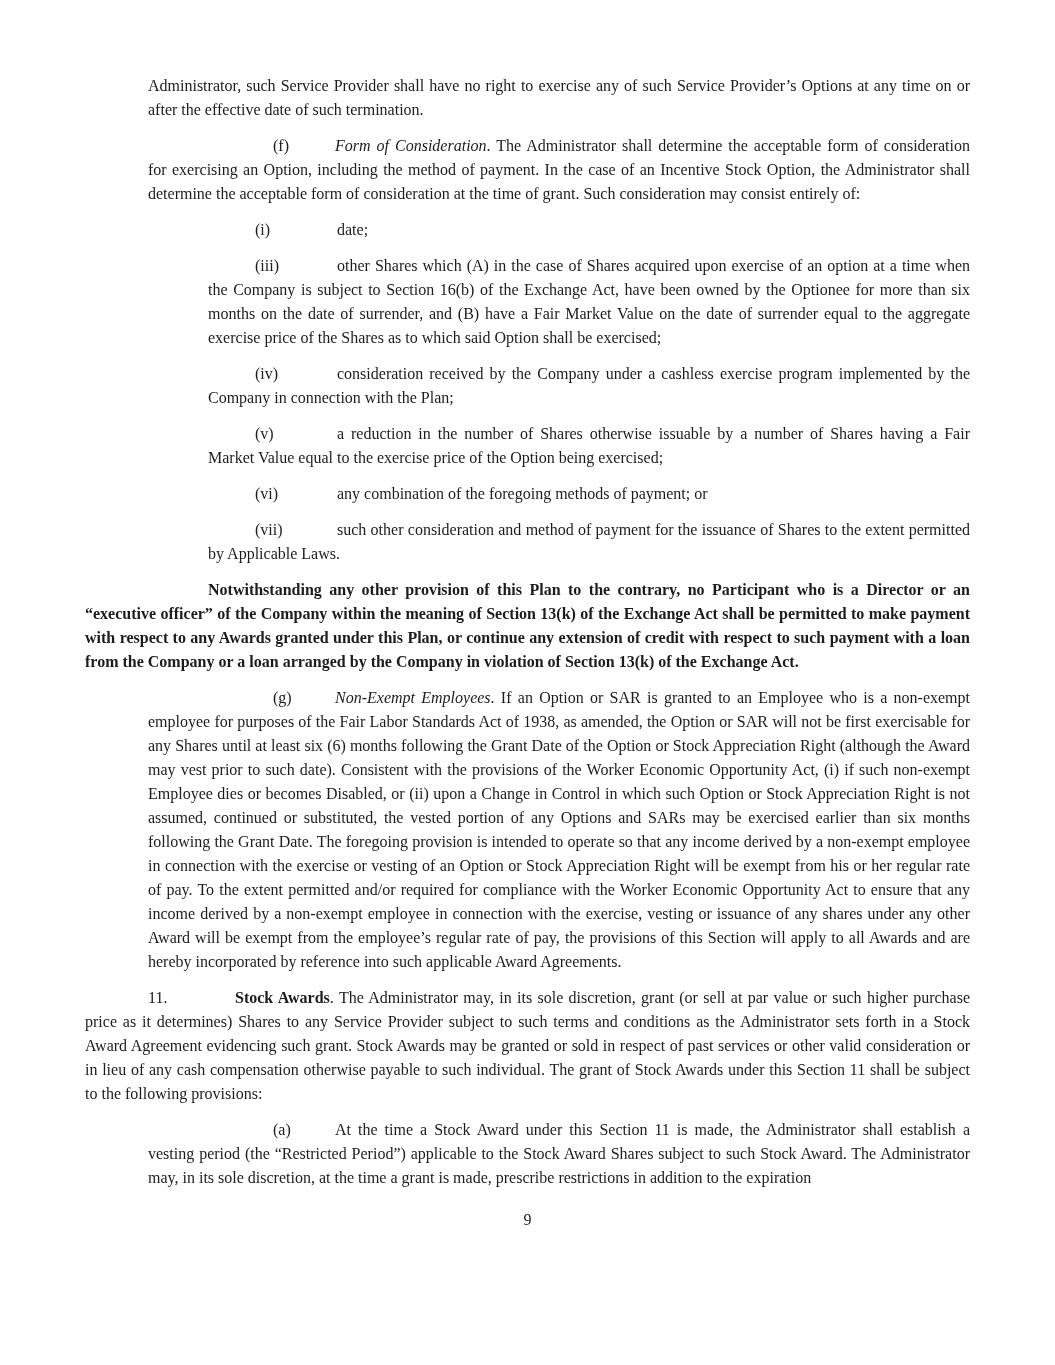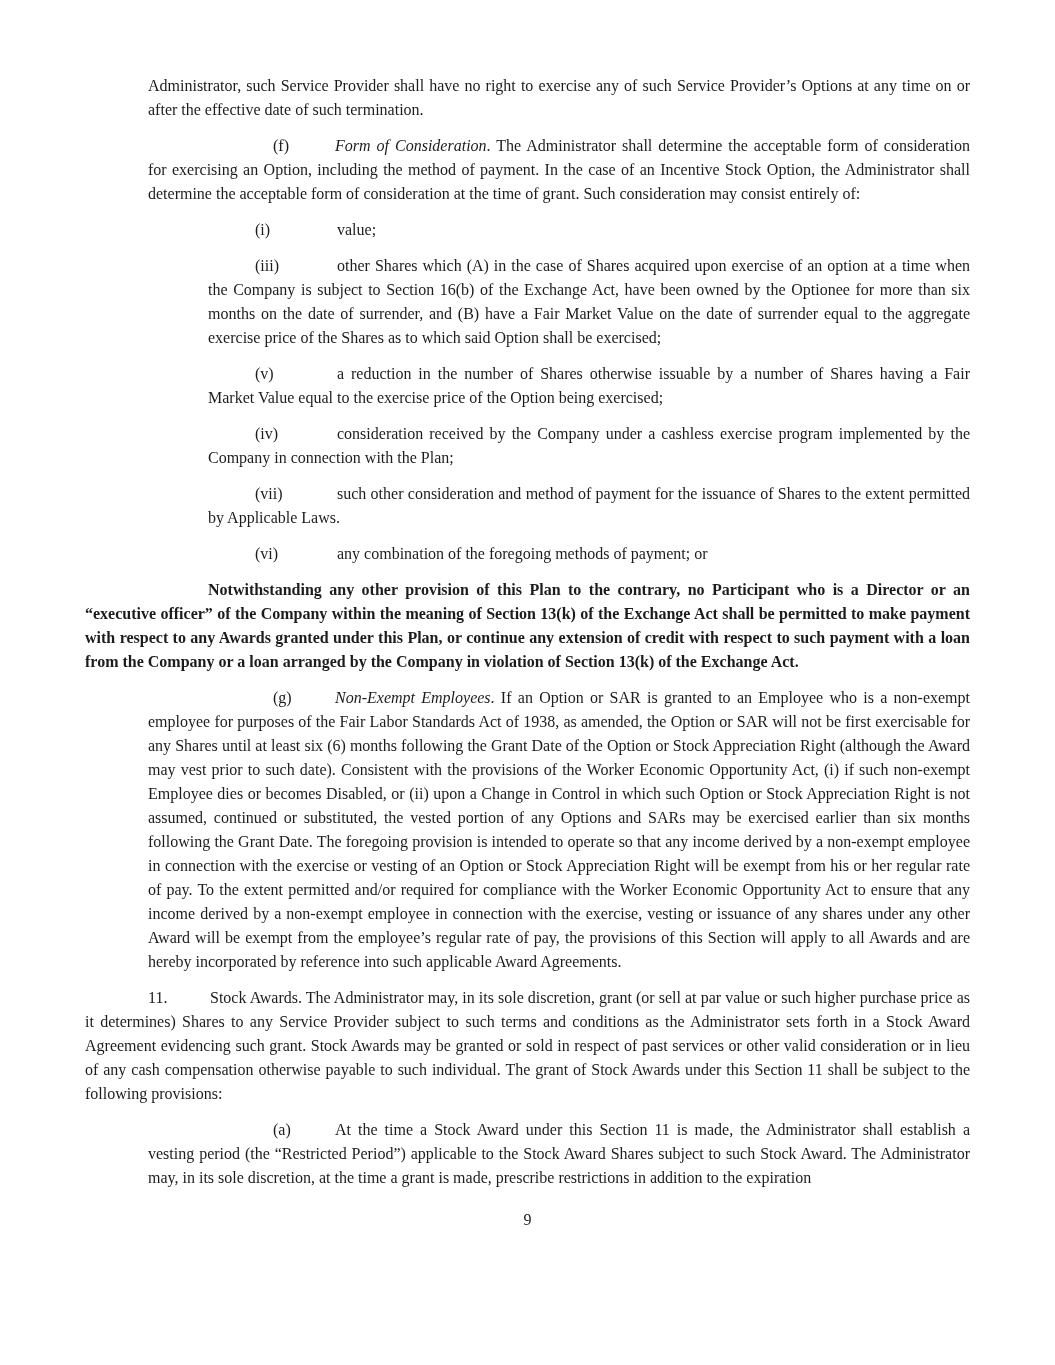--- a/index.html
+++ b/index.html
@@ -42,61 +42,61 @@
     padding-left: 60px;
     text-indent: 47px;
     text-align: justify;
   }
   .num-label {
     display: inline-block;
     width: 82px;
     text-indent: 0;
   }
   .italic { font-style: italic; margin-top: 34px; }
-  .bold { font-weight: normal; }
+  .bold { font-weight: bold; margin-left: 25px; }
   .underline { }
   .page-number {
     text-align: center;
     margin-top: 18px;
   }
 </style>
 </head>
 <body>
 
 <div class="page">
 
   <p class="para sub">Administrator, such Service Provider shall have no right to exercise any of such Service Provider’s Options at any time on or after the effective date of such termination.</p>
 
   <p class="para sub first-indent-sub">
     <span class="hang-label">(f)</span><span class="italic">Form of Consideration</span><span>. The Administrator shall determine the acceptable form of consideration for exercising an Option, including the method of payment. In the case of an Incentive Stock Option, the Administrator shall determine the acceptable form of consideration at the time of grant. Such consideration may consist entirely of:</span>
   </p>
 
   <p class="para list-item">
-    <span class="num-label">(i)</span><span>value;</span>
+    <span class="num-label">(i)</span><span>date;</span>
   </p>
 
 
   <p class="para list-item">
     <span class="num-label">(iii)</span><span>other Shares which (A) in the case of Shares acquired upon exercise of an option at a time when the Company is subject to Section 16(b) of the Exchange Act, have been owned by the Optionee for more than six months on the date of surrender, and (B) have a Fair Market Value on the date of surrender equal to the aggregate exercise price of the Shares as to which said Option shall be exercised;</span>
   </p>
 
   <p class="para list-item">
+    <span class="num-label">(iv)</span><span>consideration received by the Company under a cashless exercise program implemented by the Company in connection with the Plan;</span>
+  </p>
+
+  <p class="para list-item">
     <span class="num-label">(v)</span><span>a reduction in the number of Shares otherwise issuable by a number of Shares having a Fair Market Value equal to the exercise price of the Option being exercised;</span>
   </p>
 
   <p class="para list-item">
-    <span class="num-label">(iv)</span><span>consideration received by the Company under a cashless exercise program implemented by the Company in connection with the Plan;</span>
+    <span class="num-label">(vi)</span><span>any combination of the foregoing methods of payment; or</span>
   </p>
 
   <p class="para list-item">
     <span class="num-label">(vii)</span><span>such other consideration and method of payment for the issuance of Shares to the extent permitted by Applicable Laws.</span>
-  </p>
-
-  <p class="para list-item">
-    <span class="num-label">(vi)</span><span>any combination of the foregoing methods of payment; or</span>
   </p>
 
   <p class="para first-indent-nw">Notwithstanding any other provision of this Plan to the contrary, no Participant who is a Director or an “executive officer” of the Company within the meaning of Section 13(k) of the Exchange Act shall be permitted to make payment with respect to any Awards granted under this Plan, or continue any extension of credit with respect to such payment with a loan from the Company or a loan arranged by the Company in violation of Section 13(k) of the Exchange Act.</p>
 
   <p class="para sub first-indent-sub">
     <span class="hang-label">(g)</span><span class="italic">Non-Exempt Employees</span><span>. If an Option or SAR is granted to an Employee who is a non-exempt employee for purposes of the Fair Labor Standards Act of 1938, as amended, the Option or SAR will not be first exercisable for any Shares until at least six (6) months following the Grant Date of the Option or Stock Appreciation Right (although the Award may vest prior to such date). Consistent with the provisions of the Worker Economic Opportunity Act, (i) if such non-exempt Employee dies or becomes Disabled, or (ii) upon a Change in Control in which such Option or Stock Appreciation Right is not assumed, continued or substituted, the vested portion of any Options and SARs may be exercised earlier than six months following the Grant Date. The foregoing provision is intended to operate so that any income derived by a non-exempt employee in connection with the exercise or vesting of an Option or Stock Appreciation Right will be exempt from his or her regular rate of pay. To the extent permitted and/or required for compliance with the Worker Economic Opportunity Act to ensure that any income derived by a non-exempt employee in connection with the exercise, vesting or issuance of any shares under any other Award will be exempt from the employee’s regular rate of pay, the provisions of this Section will apply to all Awards and are hereby incorporated by reference into such applicable Award Agreements.</span>
   </p>
 
   <p class="para first-indent-main">
     <span class="hang-label">11.</span><span class="bold">Stock Awards</span><span>. The Administrator may, in its sole discretion, grant (or sell at par value or such higher purchase price as it determines) Shares to any Service Provider subject to such terms and conditions as the Administrator sets forth in a Stock Award Agreement evidencing such grant. Stock Awards may be granted or sold in respect of past services or other valid consideration or in lieu of any cash compensation otherwise payable to such individual. The grant of Stock Awards under this Section 11 shall be subject to the following provisions:</span>

